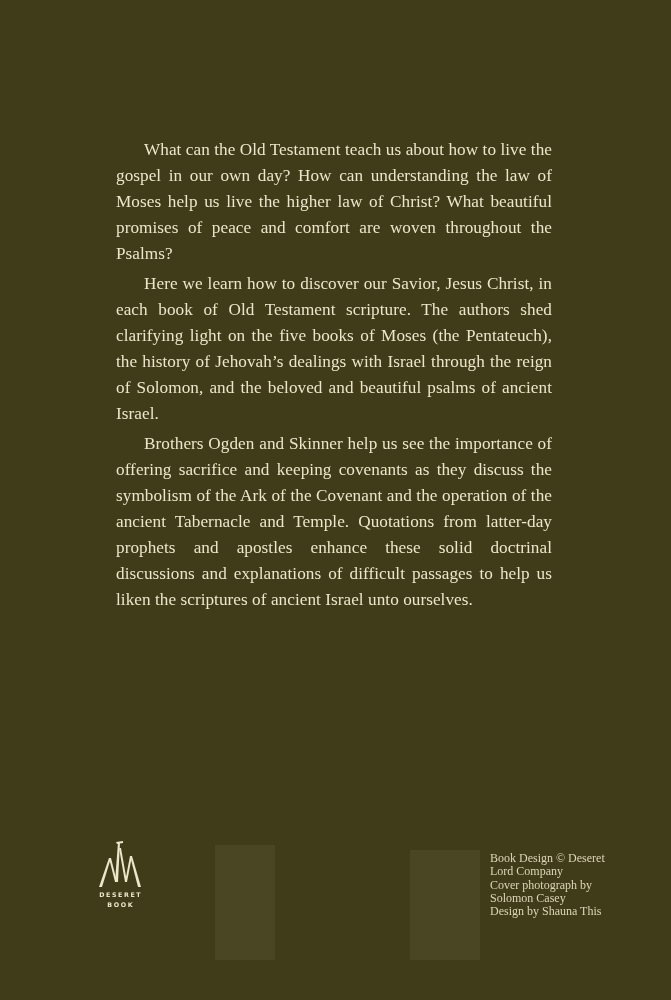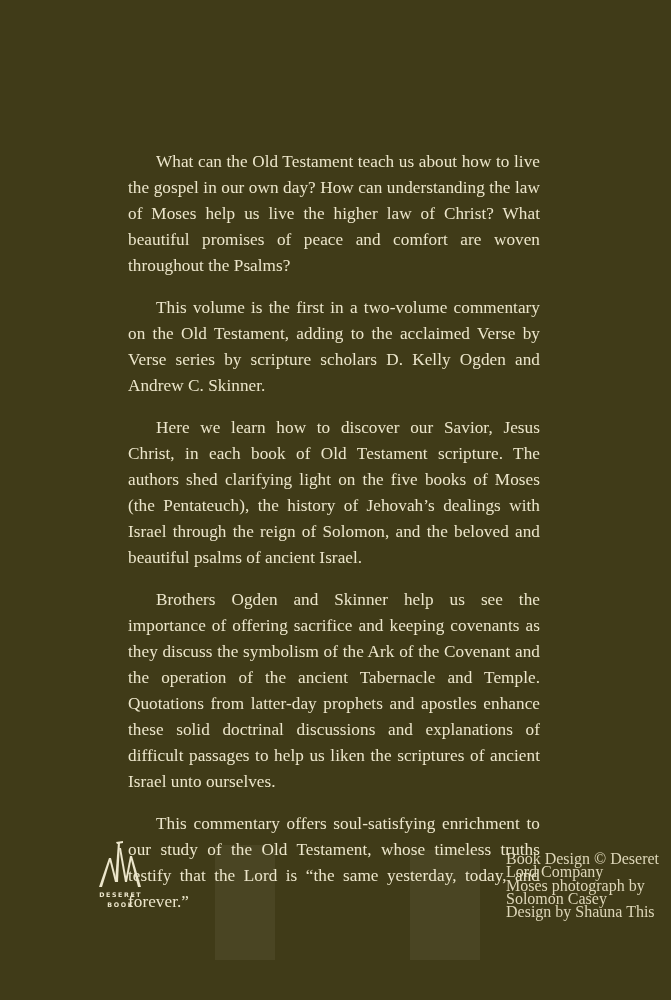--- a/index.html
+++ b/index.html
@@ -19,21 +19,21 @@
       position: absolute;
       left: 112px;
       top: 133px;
       width: 444px;
       font-size: 17.2px;
       line-height: 26px;
       text-align: justify;
       letter-spacing: 0.05px;
     }
     .blurb p {
-      margin: 16px;
+      margin: 4px;
       text-indent: 28px;
       hyphens: manual;
     }
     .logo {
       position: absolute;
       left: 92px;
       top: 838px;
       width: 56px;
       height: 80px;
       text-align: center;
@@ -46,47 +46,45 @@
       font-family: "DejaVu Sans", sans-serif;
       font-weight: bold;
       font-size: 6.3px;
       letter-spacing: 1.6px;
       line-height: 10px;
       color: #ece6cb;
       margin-left: 1.5px;
     }
     .credits {
       position: absolute;
-      left: 506px;
+      left: 490px;
       top: 852px;
       width: 140px;
-      font-size: 16px;
+      font-size: 12px;
       line-height: 13.3px;
       color: #ddd6b8;
     }
     .credits div { white-space: nowrap; }
     .ghost {
       position: absolute;
       left: 180px;
       top: 810px;
       width: 300px;
       height: 150px;
       opacity: 0.06;
       pointer-events: none;
     }
   </style>
 </head>
 <body>
 
 <div class="blurb">
   <p>What can the Old Testament teach us about how to live the gospel in our own day? How can understanding the law of Moses help us live the higher law of Christ? What beautiful promises of peace and comfort are woven throughout the Psalms?</p>
-  <p>This volume is the first in a two-volume commentary on the Old Testament, adding to the acclaimed Verse by Verse series by scripture scholars D. Kelly Ogden and Andrew C. Skinner.</p>
   <p>Here we learn how to discover our Savior, Jesus Christ, in each book of Old Testament scripture. The authors shed clarifying light on the five books of Moses (the Pentateuch), the history of Jehovah’s dealings with Israel through the reign of Solomon, and the beloved and beautiful psalms of ancient Israel.</p>
   <p>Brothers Ogden and Skinner help us see the importance of offering sacrifice and keeping covenants as they discuss the symbolism of the Ark of the Covenant and the operation of the ancient Tabernacle and Temple. Quotations from latter-day prophets and apostles enhance these solid doctrinal discussions and explanations of difficult passages to help us liken the scriptures of ancient Israel unto ourselves.</p>
-  <p>This commentary offers soul-satisfying enrichment to our study of the Old Testament, whose timeless truths testify that the Lord is “the same yesterday, today, and forever.”</p>
 </div>
 
 <svg class="ghost" viewBox="0 0 300 150">
   <rect x="35" y="35" width="60" height="145" fill="#ece6cb"></rect>
   <rect x="230" y="40" width="80" height="140" fill="#ece6cb"></rect>
 </svg>
 
 <div class="logo">
   <svg width="46" height="52" viewBox="0 0 46 52">
     <g fill="#ece6cb">
@@ -105,16 +103,16 @@
       <polygon points="33,18 35,18 44,49 41,49"></polygon>
     </g>
   </svg>
   <div class="logo-word">DESERET</div>
   <div class="logo-word">BOOK</div>
 </div>
 
 <div class="credits">
   <div>Book Design © Deseret</div>
   <div>Lord Company</div>
-  <div>Moses photograph by</div>
+  <div>Cover photograph by</div>
   <div>Solomon Casey</div>
   <div>Design by Shauna This</div>
 </div>
 
 </body></html>

